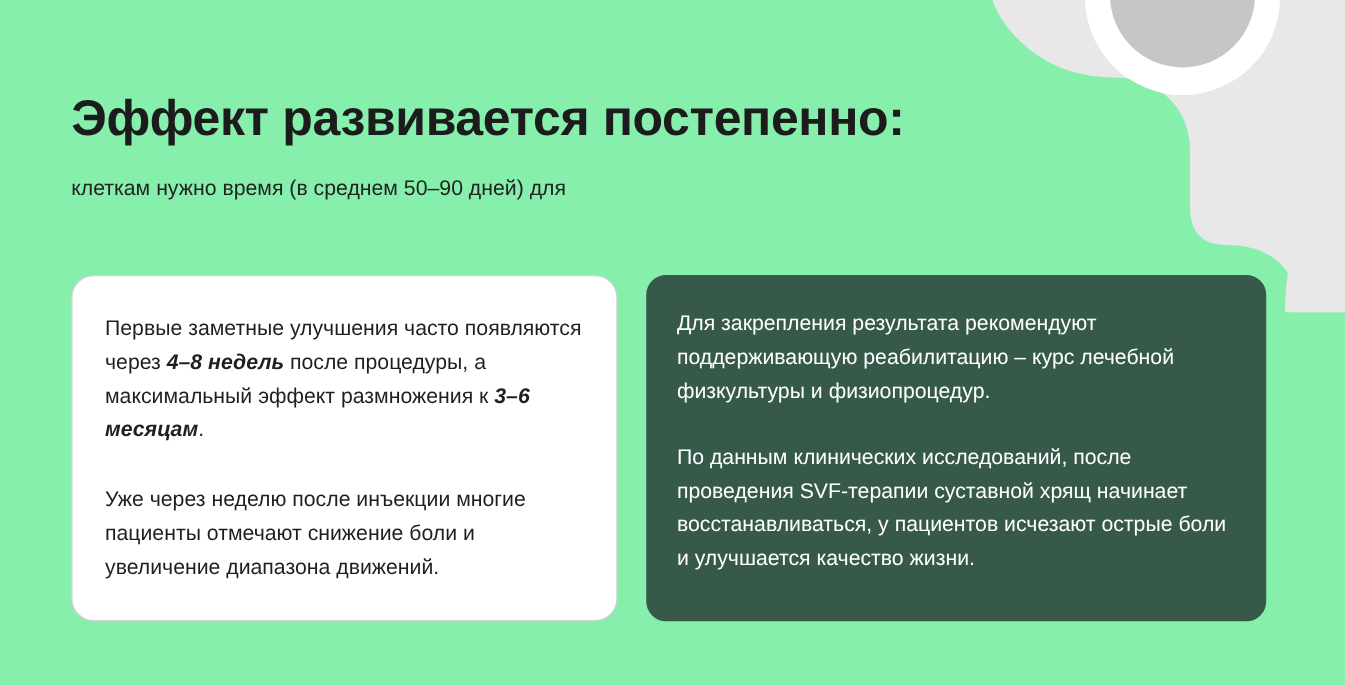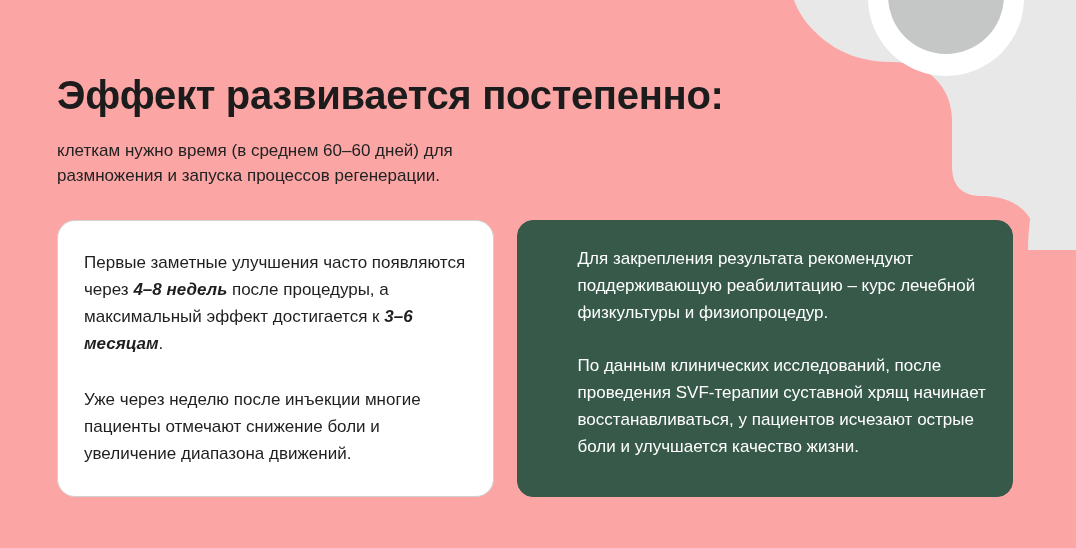--- a/index.html
+++ b/index.html
@@ -14,21 +14,21 @@
   body {
     background: #ffffff;
     font-family: "Liberation Sans", "DejaVu Sans", sans-serif;
     -webkit-font-smoothing: antialiased;
   }
 
   .slide {
     position: relative;
     width: 1076px;
     height: 548px;
-    background: #fca5a5;
+    background: #86efac;
     overflow: hidden;
   }
 
   
   .decor {
     position: absolute;
     top: 0;
     right: 0;
     width: 300px;
     height: 250px;
@@ -91,21 +91,21 @@
     border-radius: 16px;
     padding: 24px 26px 24px 24px;
   }
 
   .card p {
     font-size: 17px;
     line-height: 27px;
     font-weight: 400;
   }
   .card-light p { color: #1f1f1f; }
-  .card-dark  p { color: #ffffff; margin-left: 36px; }
+  .card-dark  p { color: #ffffff; }
 
   .card p + p { margin-top: 29px; }
   .card-dark p + p { margin-top: 26px; }
 
   .card b { font-weight: 700; font-style: italic; }
 </style>
 </head>
 <body>
 
 <div class="slide">
@@ -132,28 +132,27 @@
 
       <circle cx="170" cy="-2" r="78" fill="#ffffff"></circle>
 
       <circle cx="170" cy="-4" r="58" fill="#c4c7c6"></circle>
     </svg>
   </div>
 
   <div class="header">
     <h1 class="title">Эффект развивается постепенно:</h1>
     <div class="subtitle">
-      <span class="line">клеткам нужно время (в среднем 60–60 дней) для</span>
-      <span class="line">размножения и запуска процессов регенерации.</span>
+      <span class="line">клеткам нужно время (в среднем 50–90 дней) для</span>
     </div>
   </div>
 
   <div class="cards">
     <div class="card card-light" id="card-light">
-        <p><span>Первые заметные улучшения часто появляются через </span><b>4–8 недель</b><span> после процедуры, а максимальный эффект достигается к </span><b>3–6 месяцам</b><span>.</span></p>
+        <p><span>Первые заметные улучшения часто появляются через </span><b>4–8 недель</b><span> после процедуры, а максимальный эффект размножения к </span><b>3–6 месяцам</b><span>.</span></p>
         <p><span>Уже через неделю после инъекции многие пациенты отмечают снижение боли и увеличение диапазона движений.</span></p>
       </div>
     <div class="card card-dark" id="card-dark">
         <p><span>Для закрепления результата рекомендуют поддерживающую реабилитацию – курс лечебной физкультуры и физиопроцедур.</span></p>
         <p><span>По данным клинических исследований, после проведения SVF-терапии суставной хрящ начинает восстанавливаться, у пациентов исчезают острые боли и улучшается качество жизни.</span></p>
       </div>
   </div>
 
 </div>
 

